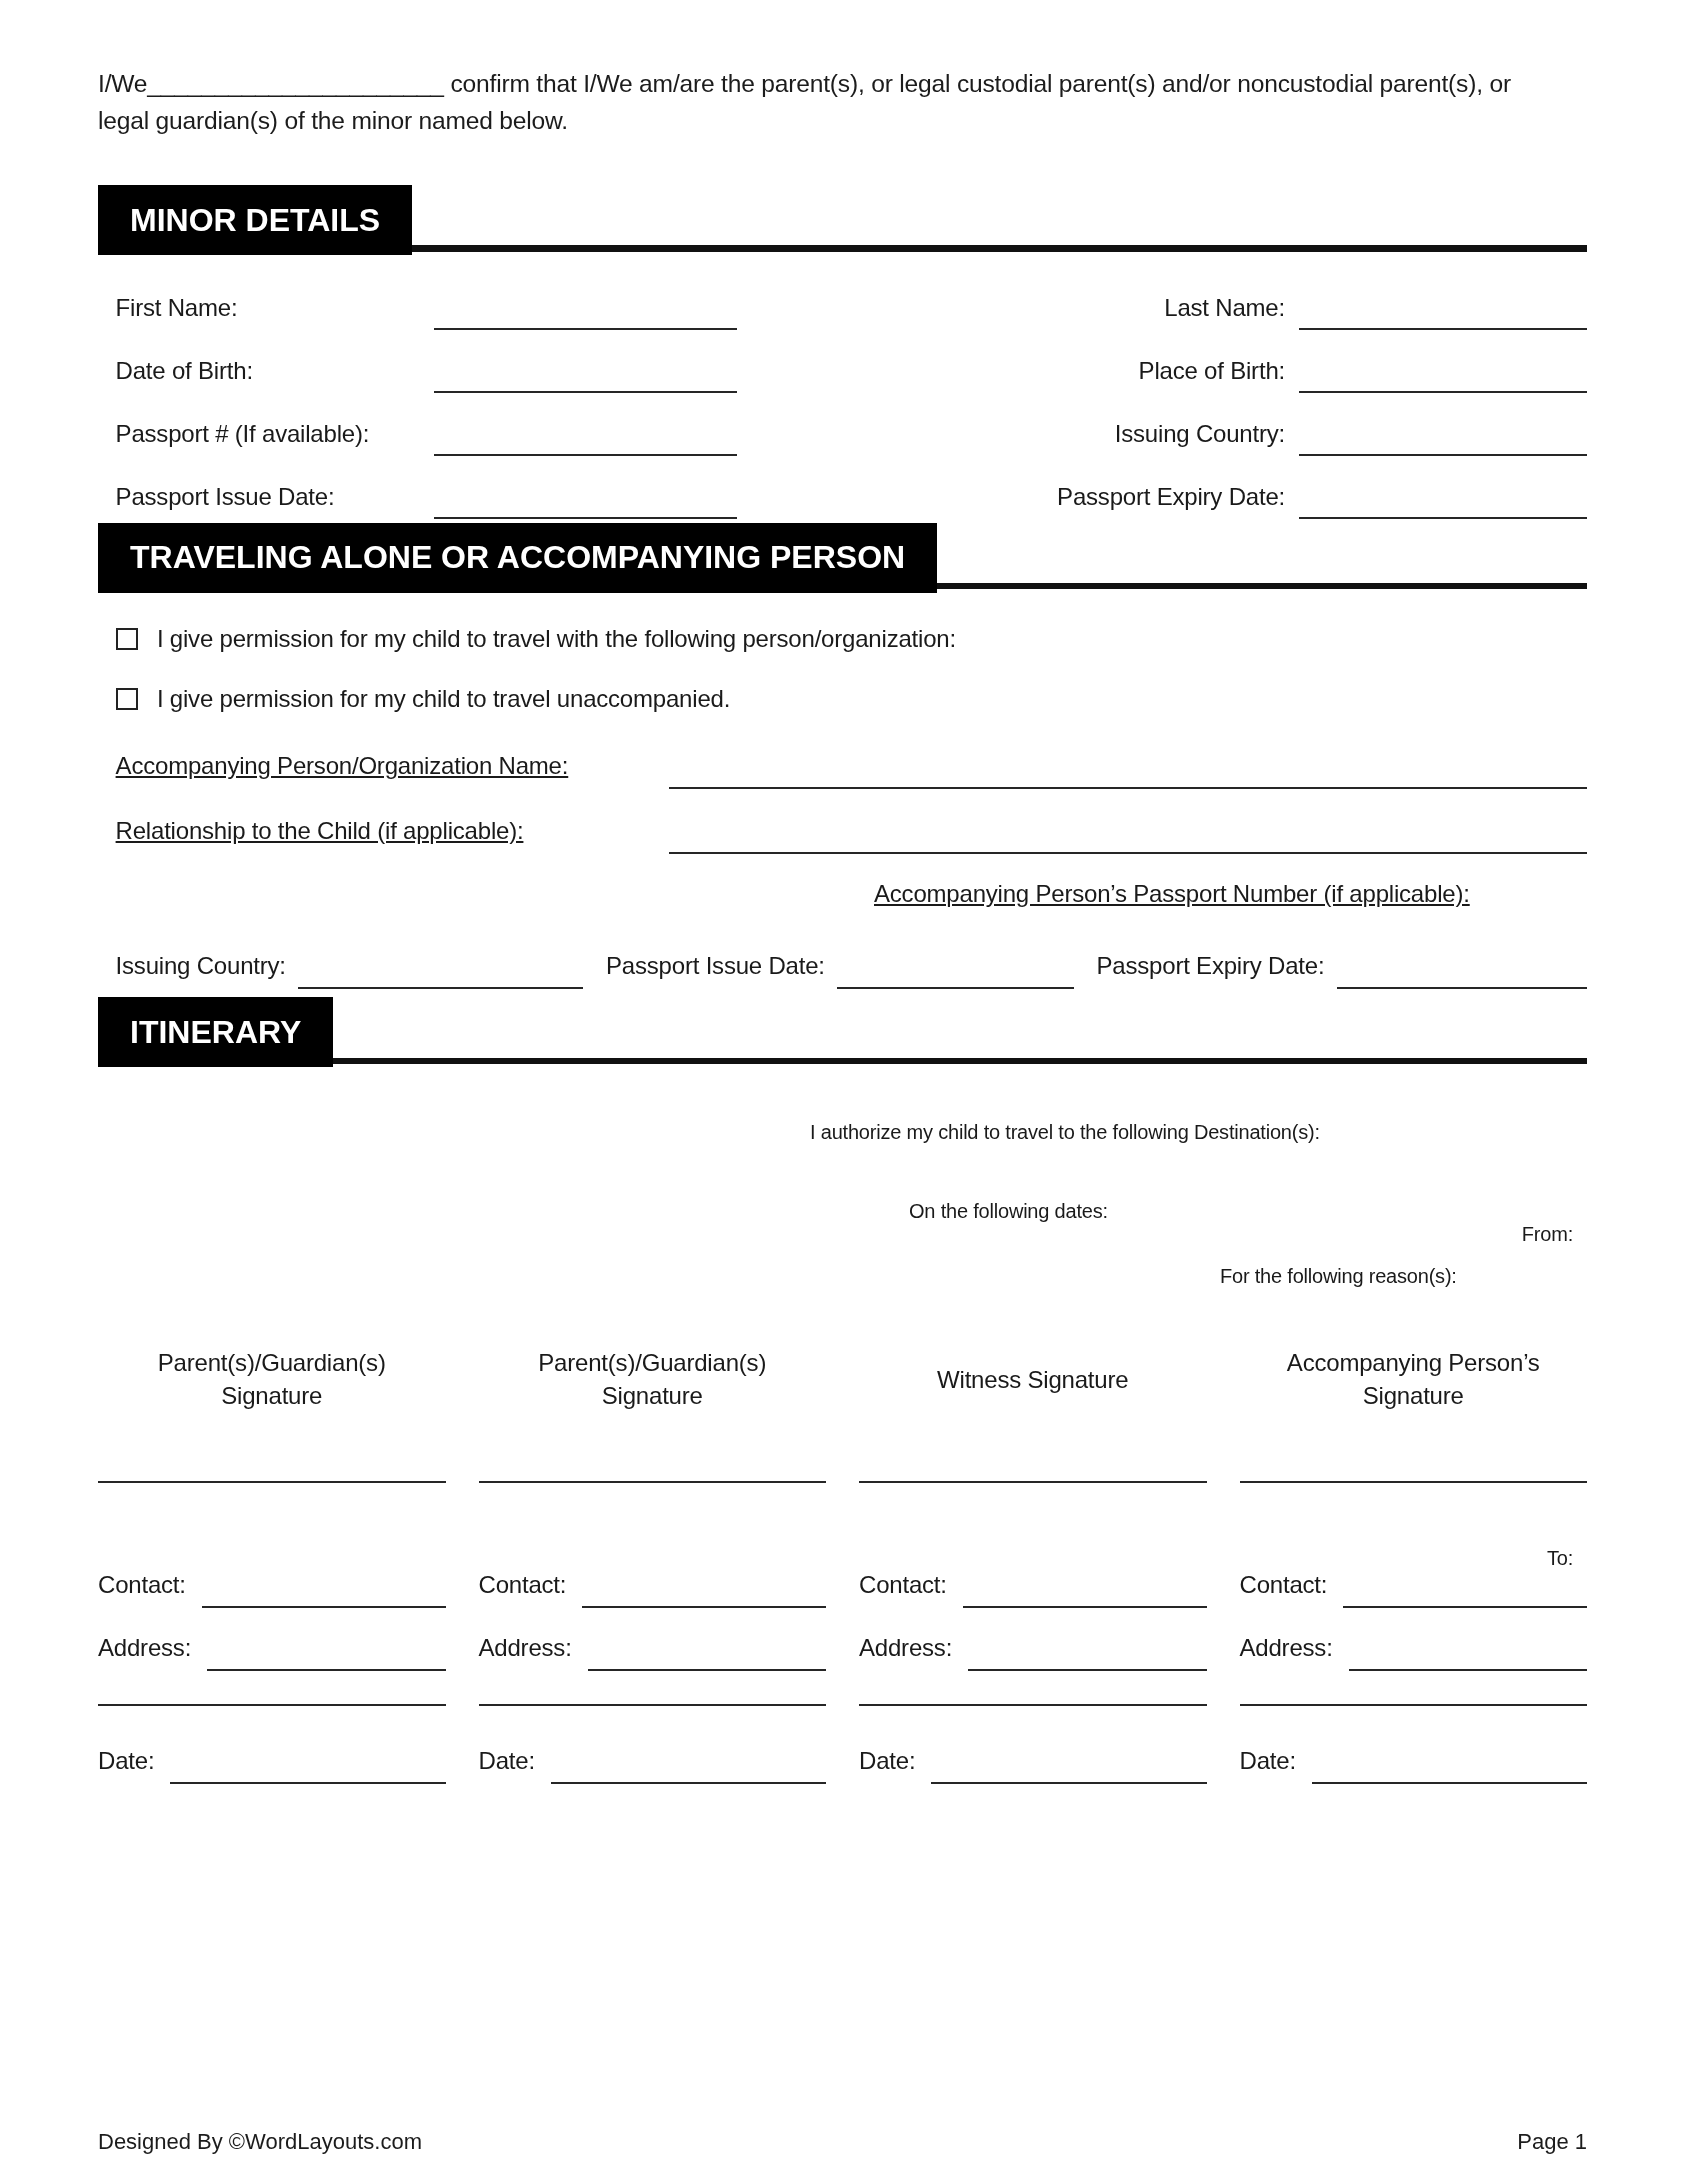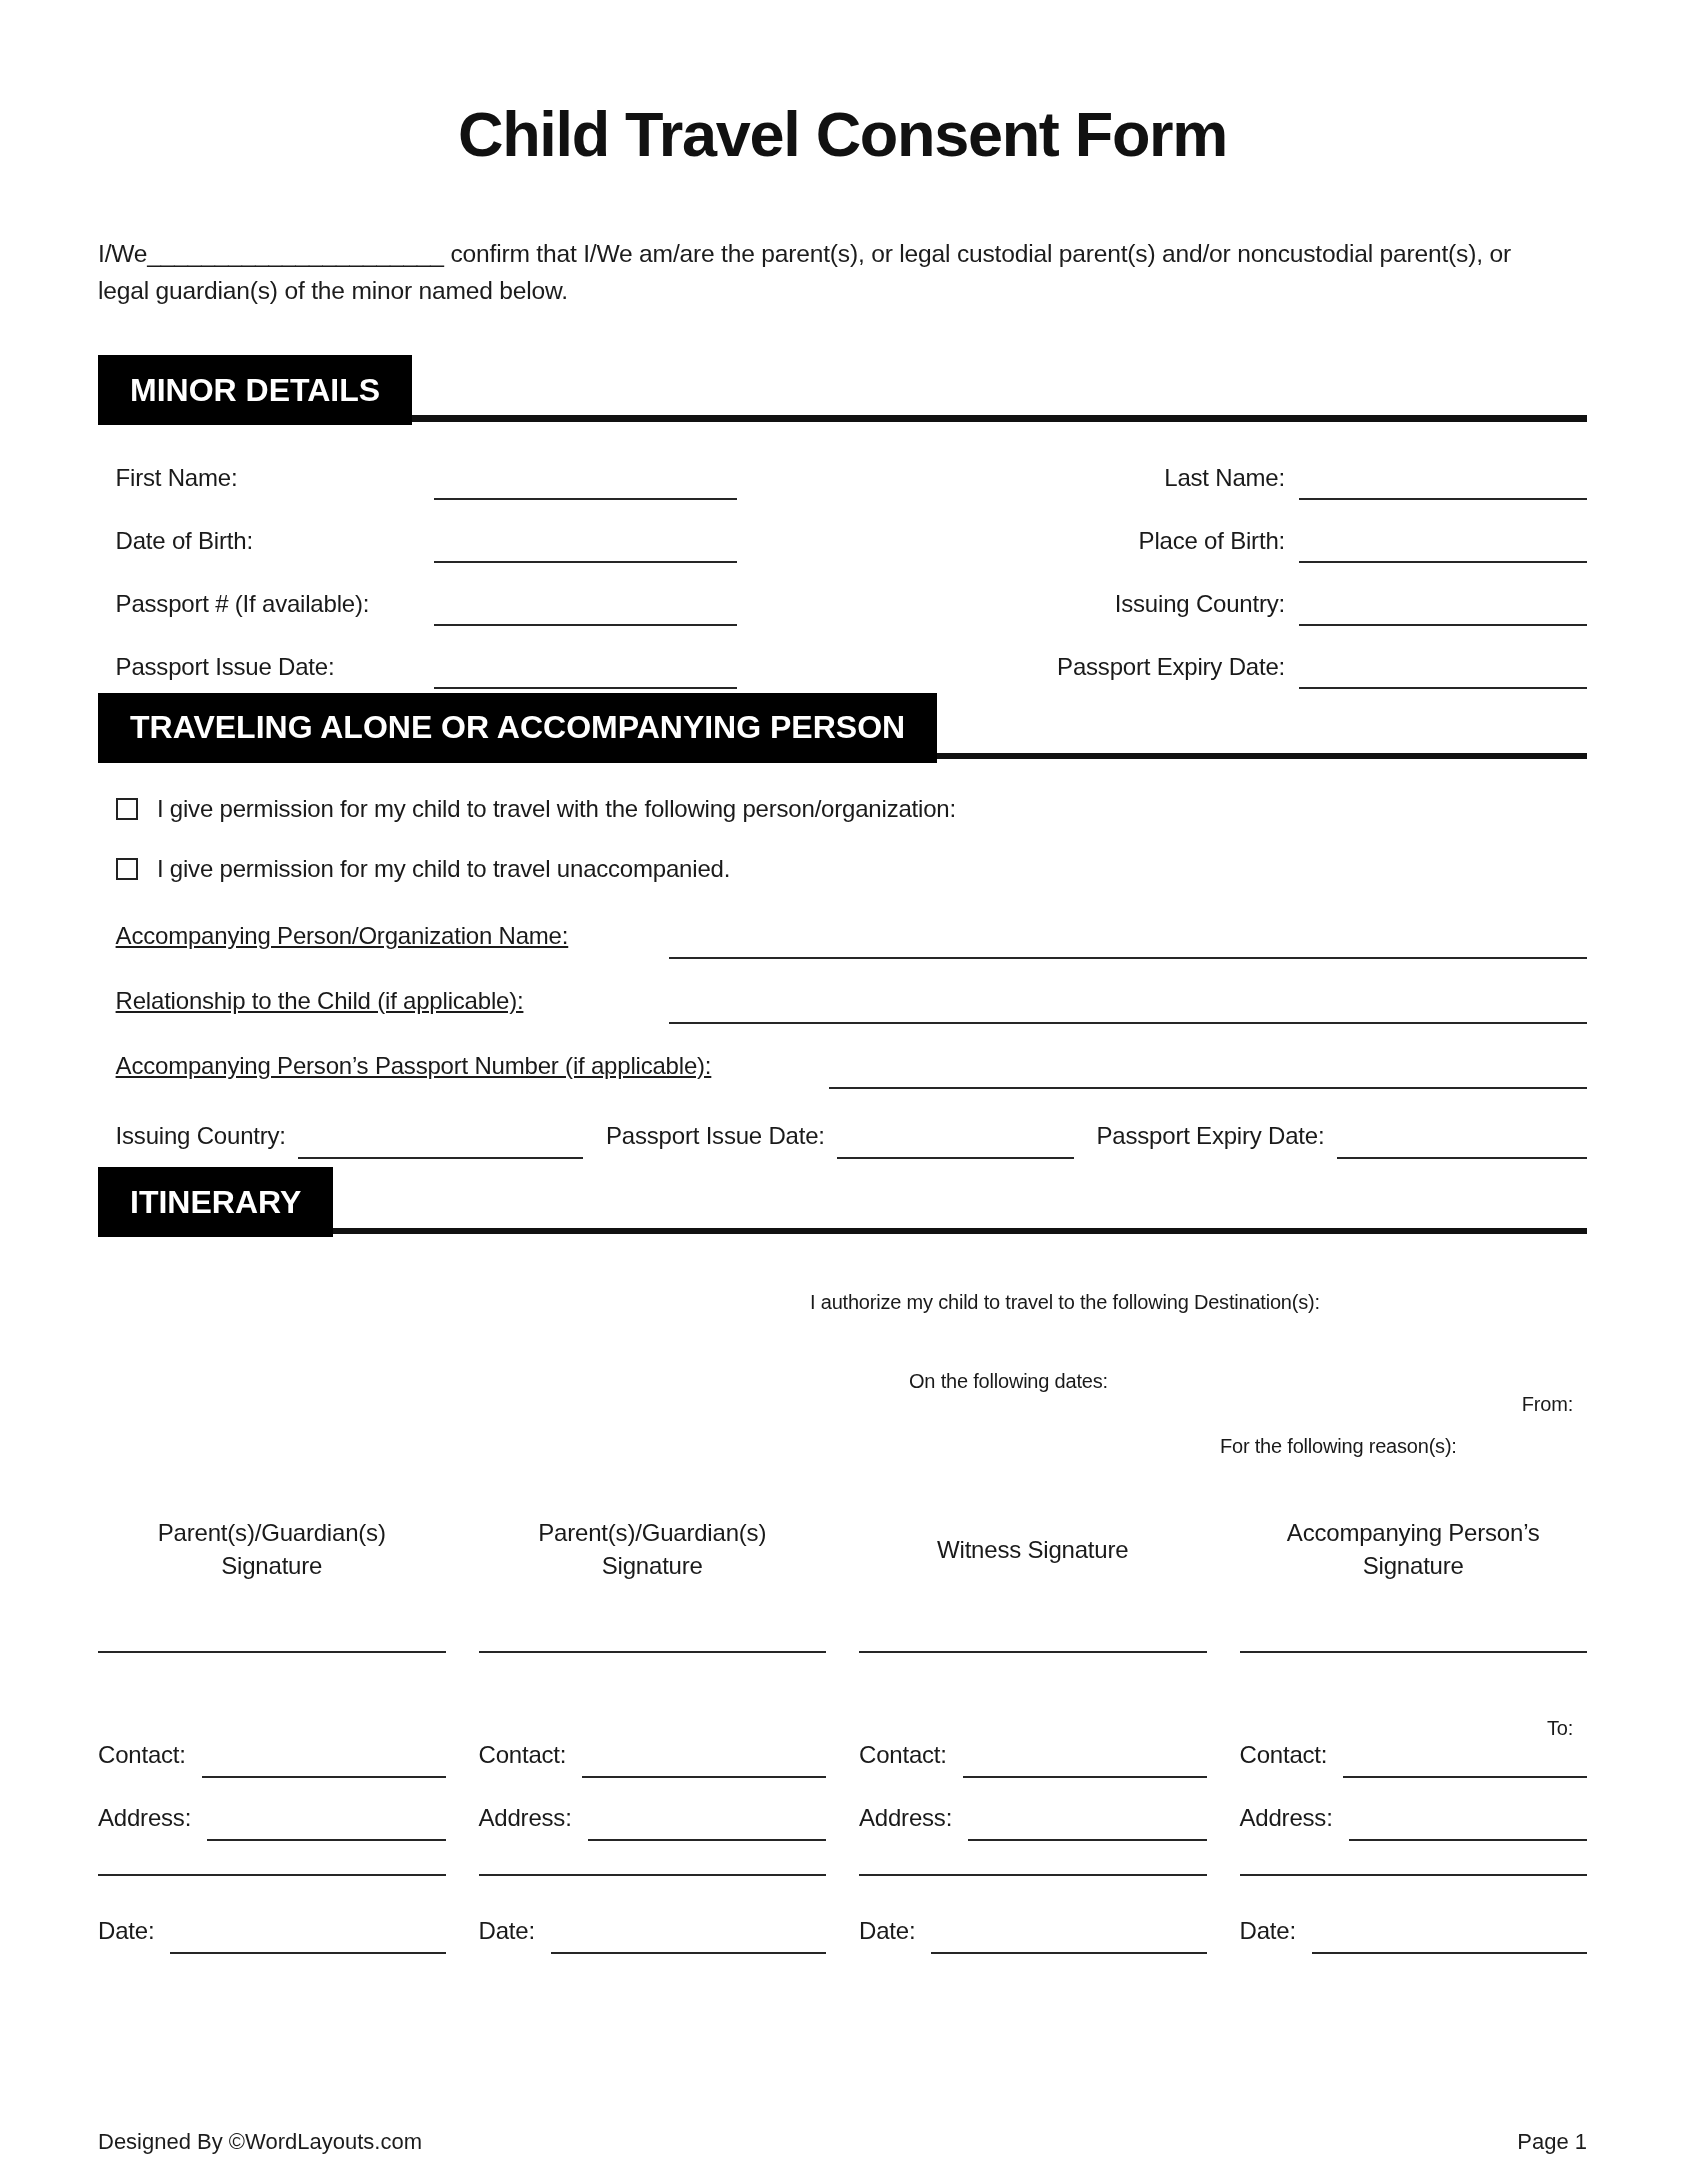--- a/index.html
+++ b/index.html
@@ -161,21 +161,20 @@
     font-size: 22px; color: #1c1c1c;
     letter-spacing: 0;
   }
 </style>
 </head>
 <body>
 
 <div class="page">
   <div class="content">
 
-    <h1 class="title">Child Travel Consent Form</h1>
 
     <p class="intro">I/We______________________ confirm that I/We am/are the parent(s), or legal custodial parent(s) and/or noncustodial parent(s), or legal guardian(s) of the minor named below.</p>
 
     <div class="sec">
       <span class="badge">MINOR DETAILS</span>
     </div>
 
     <div class="md-grid">
       <div class="md-row">
         <div class="md-left">
@@ -234,21 +233,21 @@
     </div>
 
     <div class="field-row">
       <span class="lbl w1">Accompanying Person/Organization Name:</span>
       <span class="line"></span>
     </div>
     <div class="field-row" style="margin-top:35px;">
       <span class="lbl w1">Relationship to the Child (if applicable):</span>
       <span class="line"></span>
     </div>
-    <div class="field-row" style="margin-top:35px;">
+    <div class="field-row" style="margin-top:35px;flex-direction:column;">
       <span class="lbl w2">Accompanying Person’s Passport Number (if applicable):</span>
       <span class="line"></span>
     </div>
 
     <div class="trio-row">
       <div class="trio">
         <span class="lbl">Issuing Country:</span>
         <span class="line"></span>
       </div>
       <div class="trio">

